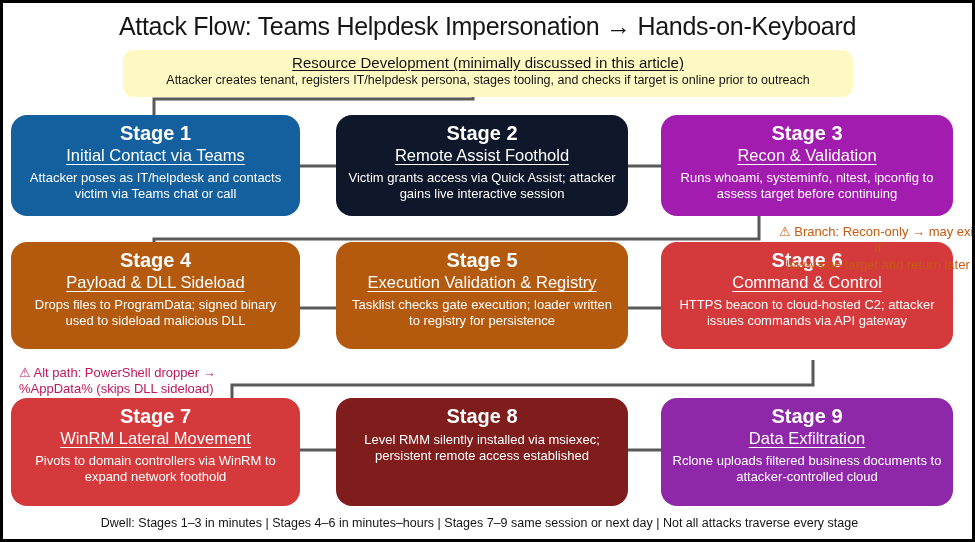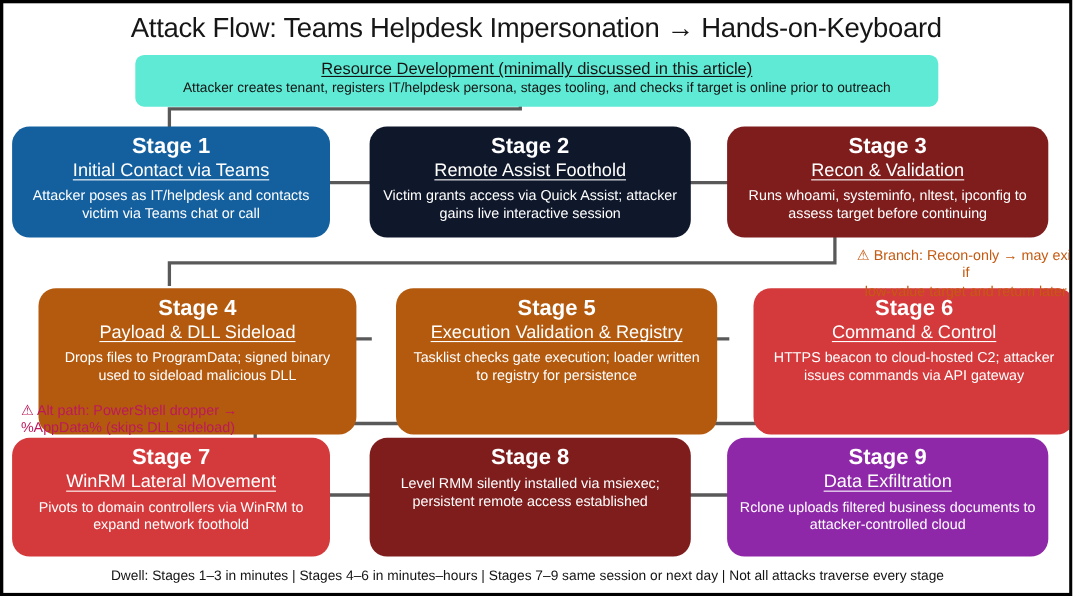--- a/index.html
+++ b/index.html
@@ -21,21 +21,21 @@
   .connectors { position:absolute; left:0; top:0; width:975px; height:542px; }
   .connector { fill:none; stroke:#595959; stroke-width:3; }
   .stage {
     position:absolute; border-radius:16px; color:#ffffff; text-align:center;
     box-sizing:border-box; padding-top:7px;
   }
   .c1 { left:8px;   width:289px; }
   .c2 { left:333px; width:292px; }
   .c3 { left:658px; width:292px; }
   .r1 { top:112px; height:101px; }
-  .r2 { top:259px; height:133px;margin-left:24px; }
+  .r2 { top:239px; height:107px; }
   .r3 { top:395px; height:108px; }
   .stage-title { font-size:20px; font-weight:bold; line-height:1.15; }
   .stage-sub   { font-size:16.5px; text-decoration:underline; text-underline-offset:3px; margin-top:1px; line-height:1.2; }
   .stage-body  { font-size:13px; margin-top:4px; line-height:1.25; padding:0 10px; }
   .ann { position:absolute; font-size:13px; line-height:1.25; font-weight:500; }
   .ann-branch { left:748px; width:206px; top:221px; text-align:center; }
   .ann-alt    { left:16px;  width:235px; top:362px; text-align:left; }
   .footer {
     position:absolute; bottom:9px; left:0; right:16px; text-align:center;
     font-size:12.5px; color:#141414;
@@ -53,36 +53,36 @@
     <line class="connector" x1="295" y1="163" x2="335" y2="163"></line>
     <line class="connector" x1="623" y1="163" x2="660" y2="163"></line>
     <polyline class="connector" points="756,212 756,236 151,236 151,257"></polyline>
     <line class="connector" x1="295" y1="305" x2="335" y2="305"></line>
     <line class="connector" x1="623" y1="305" x2="660" y2="305"></line>
     <polyline class="connector" points="810,357 810,382 229,382 229,397"></polyline>
     <line class="connector" x1="295" y1="447" x2="335" y2="447"></line>
     <line class="connector" x1="623" y1="447" x2="660" y2="447"></line>
   </svg>
 
-  <div class="resource" style="background: #5eead4;">
+  <div class="resource" style="background: #fef9c3; border-radius: 11px;">
     <div class="resource-title">Resource Development (minimally discussed in this article)</div>
     <div class="resource-body">Attacker creates tenant, registers IT/helpdesk persona, stages tooling, and checks if target is online prior to outreach</div>
   </div>
 
   <div class="stage c1 r1" style="background: rgb(20, 96, 159);">
     <div class="stage-title">Stage 1</div>
     <div class="stage-sub">Initial Contact via Teams</div>
     <div class="stage-body">Attacker poses as IT/helpdesk and contacts victim via Teams chat or call</div>
   </div>
   <div class="stage c2 r1" style="background: #0f172a;">
     <div class="stage-title">Stage 2</div>
     <div class="stage-sub">Remote Assist Foothold</div>
     <div class="stage-body">Victim grants access via Quick Assist; attacker gains live interactive session</div>
   </div>
-  <div class="stage c3 r1" style="background: #7f1d1d;">
+  <div class="stage c3 r1" style="background: #a21caf;">
     <div class="stage-title">Stage 3</div>
     <div class="stage-sub">Recon &amp; Validation</div>
     <div class="stage-body">Runs whoami, systeminfo, nltest, ipconfig to assess target before continuing</div>
   </div>
 
   <div class="stage c1 r2" style="background: rgb(179, 90, 15);">
     <div class="stage-title">Stage 4</div>
     <div class="stage-sub">Payload &amp; DLL Sideload</div>
     <div class="stage-body">Drops files to ProgramData; signed binary used to sideload malicious DLL</div>
   </div>

